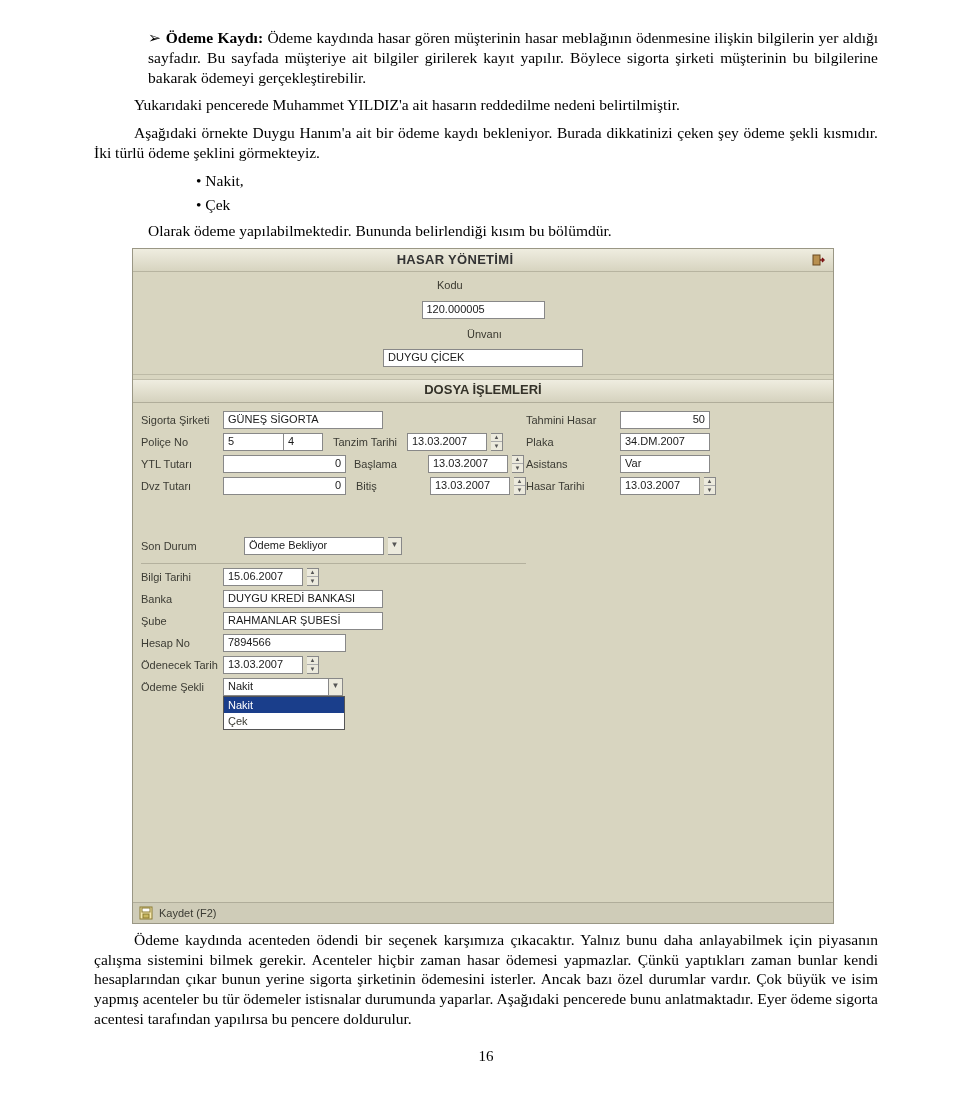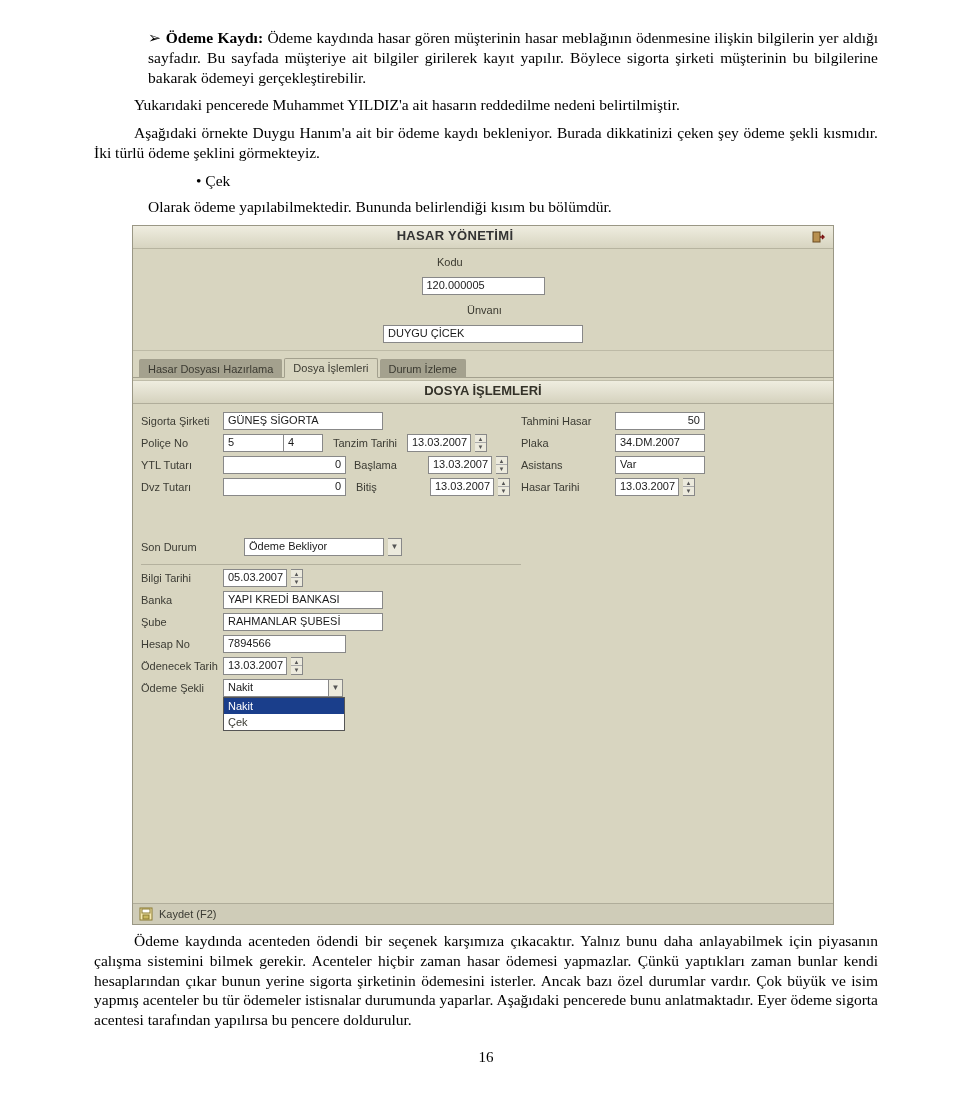--- a/index.html
+++ b/index.html
@@ -117,21 +117,21 @@
   .colR { flex: 1; }
   .frow { display:flex; align-items:center; margin-bottom:4px; gap:4px;}
   .frow .lbl2 { width: 78px; }
   .frow .lbl3 { width: 70px; }
   .gap-big { height: 38px; }
   .w-200 { width: 200px; }
   .w-160 { width: 160px; }
   .w-130 { width: 140px; margin-left: 21px; }
   .w-100 { width: 123px; }
   .w-90 { width: 90px; }
-  .w-80 { width: 64px; }
+  .w-80 { width: 80px; }
   .w-60 { width: 60px; }
   .w-40 { width: 40px; }
   .right { text-align: right; }
   .double-in { display:flex; gap:0; }
   .double-in .input { border-right:none; }
   .double-in .input:last-child { border-right:1px solid #888; }
 
   .spin {
     display:inline-flex; flex-direction:column; justify-content:center;
     border:1px solid #888; border-left:none; background:#eceadd;
@@ -194,20 +194,21 @@
 
   <p class="para sub-indent">
     <span class="triangle">➢ </span>
     <b>Ödeme Kaydı:</b><span> Ödeme kaydında hasar gören müşterinin hasar meblağının ödenmesine ilişkin bilgilerin yer aldığı sayfadır. Bu sayfada müşteriye ait bilgiler girilerek kayıt yapılır. Böylece sigorta şirketi müşterinin bu bilgilerine bakarak ödemeyi gerçekleştirebilir.</span>
   </p>
 
   <p class="para indent">Yukarıdaki pencerede Muhammet YILDIZ'a ait hasarın reddedilme nedeni belirtilmiştir.</p>
 
   <p class="para indent">Aşağıdaki örnekte Duygu Hanım'a ait bir ödeme kaydı bekleniyor. Burada dikkatinizi çeken şey ödeme şekli kısmıdır. İki türlü ödeme şeklini görmekteyiz.</p>
 
+  <p class="bullet-dot">Nakit,</p>
   <p class="bullet-dot">Çek</p>
 
   <p class="para sub-indent after-list">Olarak ödeme yapılabilmektedir. Bununda belirlendiği kısım bu bölümdür.</p>
 
   <div class="app">
 
     <div class="titlebar">
       <span class="ttl">HASAR YÖNETİMİ</span>
       <span class="icon-exit">
         <svg width="14" height="14" viewBox="0 0 14 14">
@@ -218,25 +219,20 @@
     </div>
 
     <div class="row">
       <span class="lbl">Kodu</span>
       <span class="input w-100 ro">120.000005</span>
       <span class="lbl" style="width:60px;margin-left:28px">Ünvanı</span>
       <span class="input w-200 ro">DUYGU ÇİCEK</span>
     </div>
     <div class="hr-line"></div>
 
-    <div class="tabs">
-      <div class="tab">Hasar Dosyası Hazırlama</div>
-      <div class="tab active">Dosya İşlemleri</div>
-      <div class="tab">Durum İzleme</div>
-    </div>
 
     <div class="section-title">
       <span class="st">DOSYA İŞLEMLERİ</span>
     </div>
 
     <div class="two-col">
       <div class="colL">
 
         <div class="frow">
           <span class="lbl2">Sigorta Şirketi</span>
@@ -284,29 +280,29 @@
         <div class="frow">
           <span class="lbl2">Son Durum</span>
           <span class="input w-130">Ödeme Bekliyor</span>
           <span class="dd-arrow">▼</span>
         </div>
 
         <div class="hr"></div>
 
         <div class="frow">
           <span class="lbl2">Bilgi Tarihi</span>
-          <span class="input w-80">05.03.2007</span>
+          <span class="input w-80">15.06.2007</span>
           <span class="spin">
               <div>▲</div>
               <div>▼</div>
             </span>
         </div>
         <div class="frow">
           <span class="lbl2">Banka</span>
-          <span class="input w-160">YAPI KREDİ BANKASI</span>
+          <span class="input w-160">DUYGU KREDİ BANKASI</span>
         </div>
         <div class="frow">
           <span class="lbl2">Şube</span>
           <span class="input w-160">RAHMANLAR ŞUBESİ</span>
         </div>
         <div class="frow">
           <span class="lbl2">Hesap No</span>
           <span class="input w-100">7894566</span>
         </div>
         <div class="frow">

